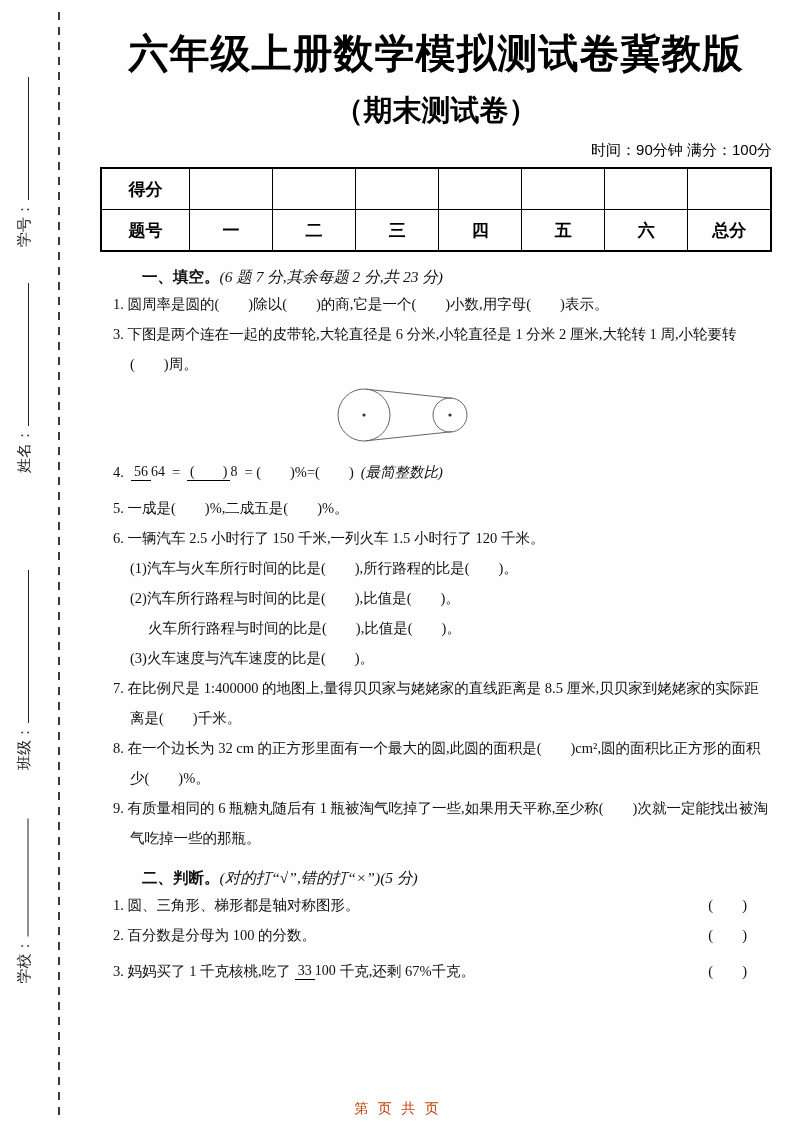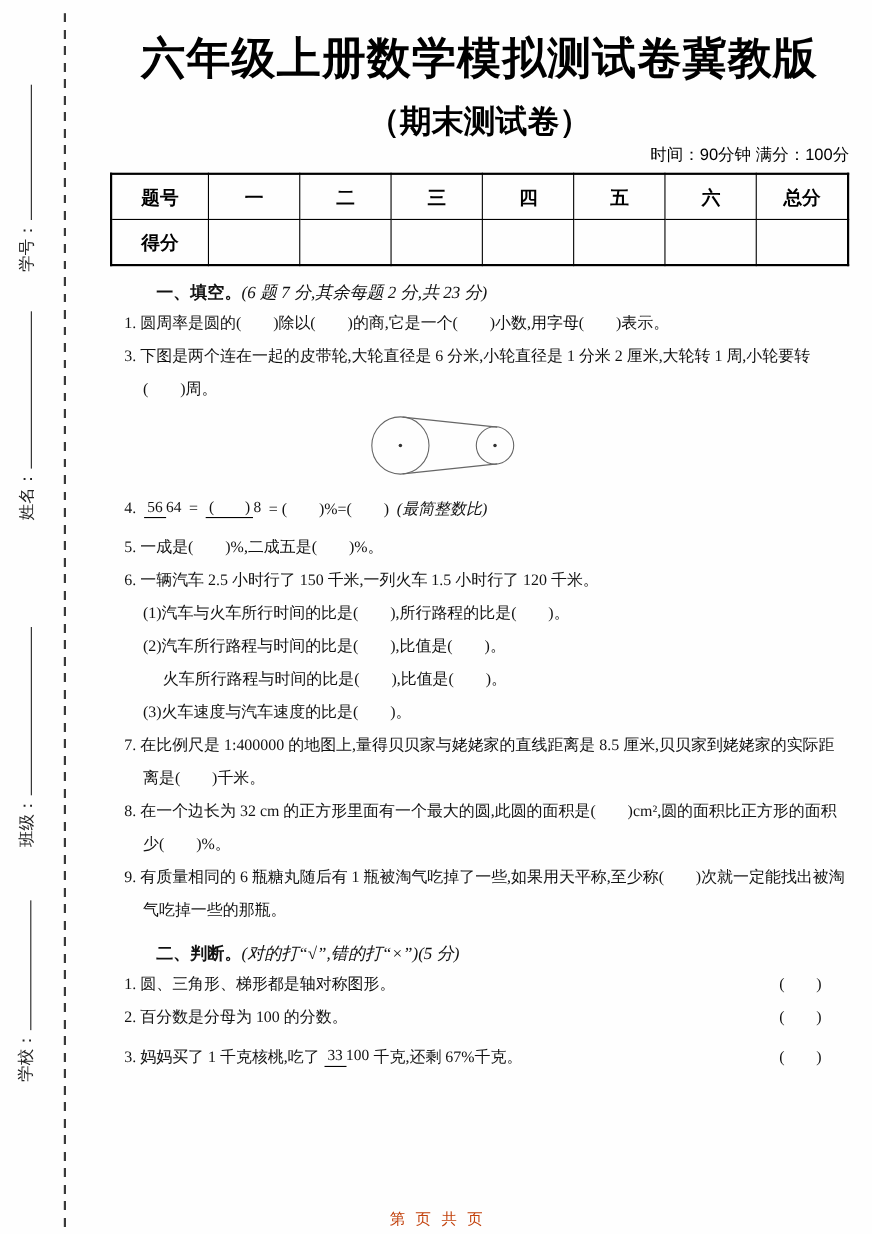--- a/index.html
+++ b/index.html
@@ -27,21 +27,21 @@
   .title{
     font-family:"Liberation Sans",sans-serif;font-weight:bold;
     font-size:40px;line-height:52px;text-align:center;margin:26px 0 0;letter-spacing:1px;color:#000;
   }
   .subtitle{
     font-family:"Liberation Sans",sans-serif;font-weight:bold;
     font-size:29px;text-align:center;margin-top:12px;color:#000;
   }
   .meta{
     font-family:"Liberation Sans",sans-serif;font-size:15px;
-    text-align:right;color:#000;
+    text-align:right;margin-top:10px;color:#000;
   }
   table.score{
     width:100%;border-collapse:collapse;margin-top:7px;table-layout:fixed;
     border:2px solid #000;
   }
   table.score td{
     border:1.5px solid #000;height:38px;text-align:center;
     font-size:17px;font-weight:bold;color:#000;
   }
   td.c-first{width:85px;}
@@ -91,38 +91,38 @@
 
 <div class="main">
 
   <h1 class="title">六年级上册数学模拟测试卷冀教版</h1>
   <div class="subtitle">（期末测试卷）</div>
   <div class="meta">时间：90分钟  满分：100分</div>
 
   <table class="score">
     <tbody>
         <tr>
+      <td class="c-first">得分</td>
+      <td></td>
+      <td></td>
+      <td></td>
+      <td></td>
+      <td></td>
+      <td></td>
+      <td></td>
+    </tr>
+    <tr>
       <td class="c-first">题号</td>
       <td>一</td>
       <td>二</td>
       <td>三</td>
       <td>四</td>
       <td>五</td>
       <td>六</td>
       <td>总分</td>
-    </tr>
-    <tr>
-      <td class="c-first">得分</td>
-      <td></td>
-      <td></td>
-      <td></td>
-      <td></td>
-      <td></td>
-      <td></td>
-      <td></td>
     </tr>
   </tbody>
     </table>
 
   <div class="sec-heading">
     <span class="sec-main">一、填空。</span><span class="sec-note">(6 题 7 分,其余每题 2 分,共 23 分)</span>
   </div>
 
   <div class="q">1. 圆周率是圆的(　　)除以(　　)的商,它是一个(　　)小数,用字母(　　)表示。</div>
   <div class="q">3. 下图是两个连在一起的皮带轮,大轮直径是 6 分米,小轮直径是 1 分米 2 厘米,大轮转 1 周,小轮要转(　　)周。</div>

